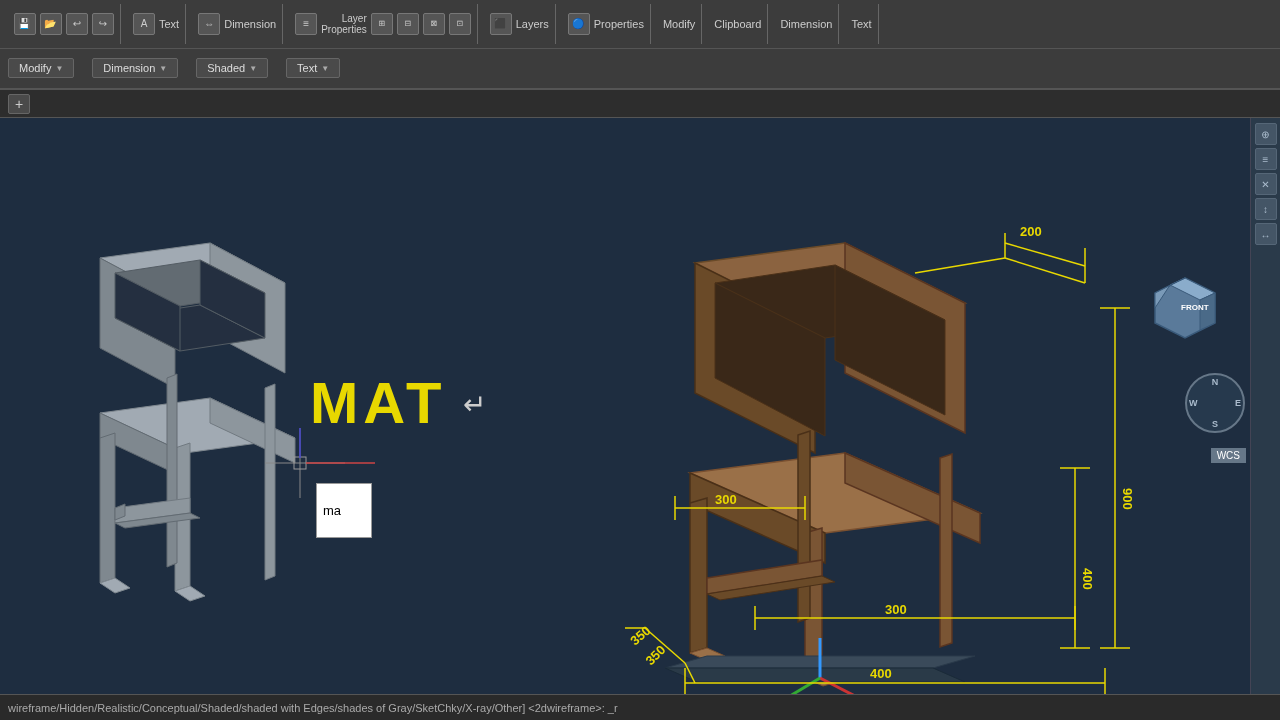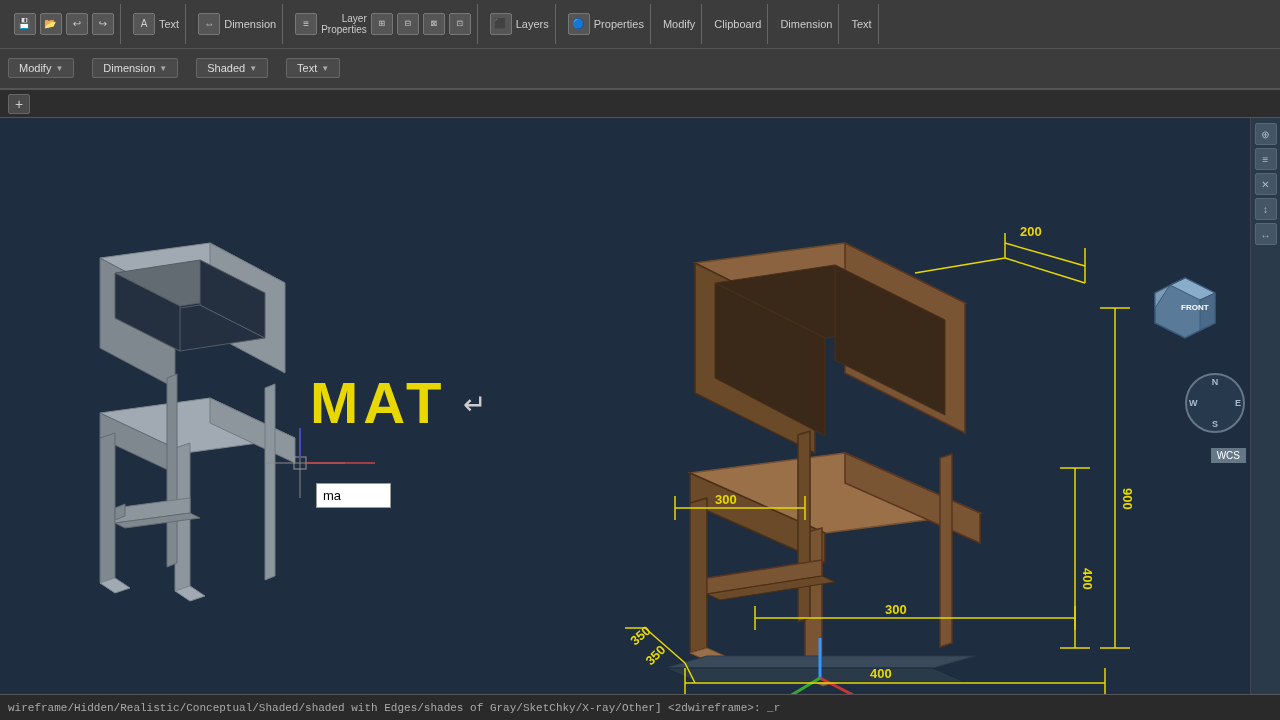--- a/index.html
+++ b/index.html
@@ -99,36 +99,36 @@
     
     #statusbar {
       height: 26px;
       background: #2a2a2a;
       border-top: 1px solid #555;
       display: flex;
       align-items: center;
       padding: 0 8px;
       color: #aaa;
       font-size: 11px;
-      font-family: Liberation Mono, monospace;
+      font-family: Liberation Sans, sans-serif;
     }
 
     
     .cmd-input-container {
       position: absolute;
       left: 316px;
       top: 365px;
     }
     .cmd-input {
       background: white;
       border: 1px solid #999;
-      padding: 4px 6px;
+      padding: 19px 6px;
       font-size: 13px;
       color: #000;
-      width: 75px;
+      width: 56px;
       outline: none;
     }
 
     
     .view-cube {
       position: absolute;
       right: 50px;
       top: 150px;
       width: 90px;
       height: 90px;

